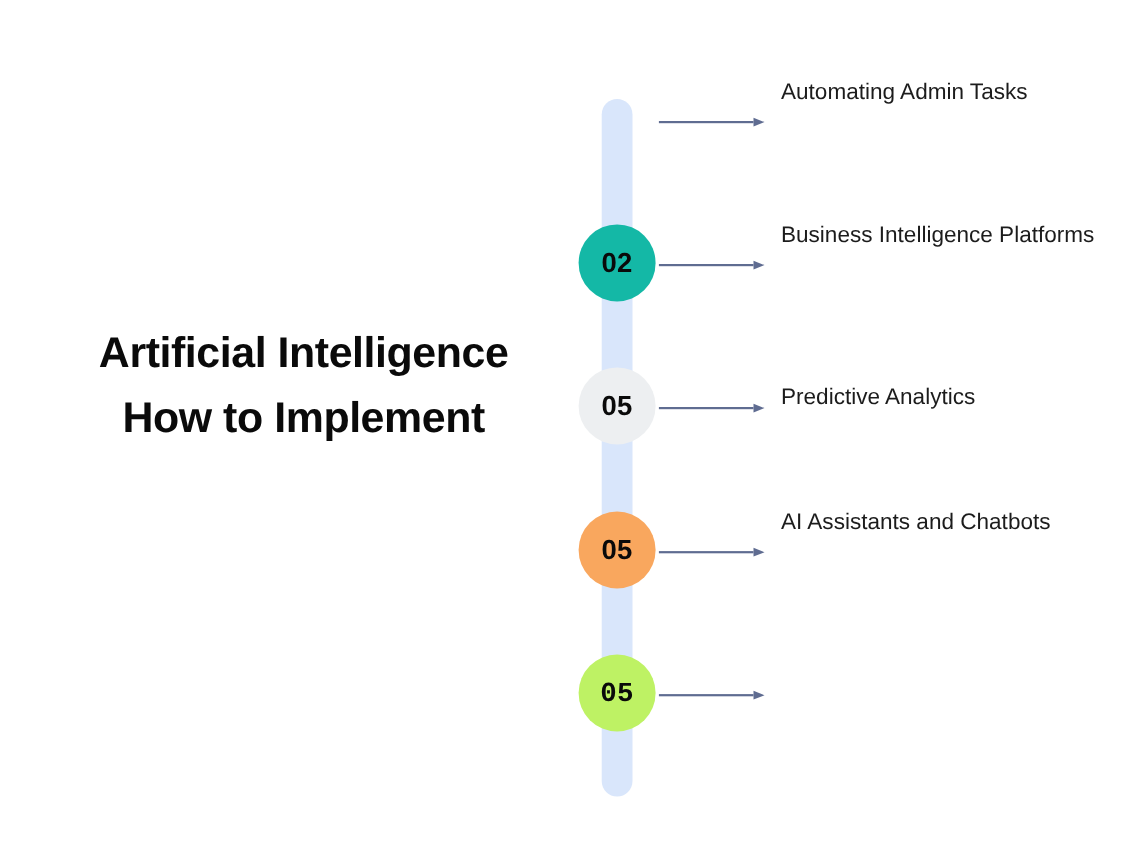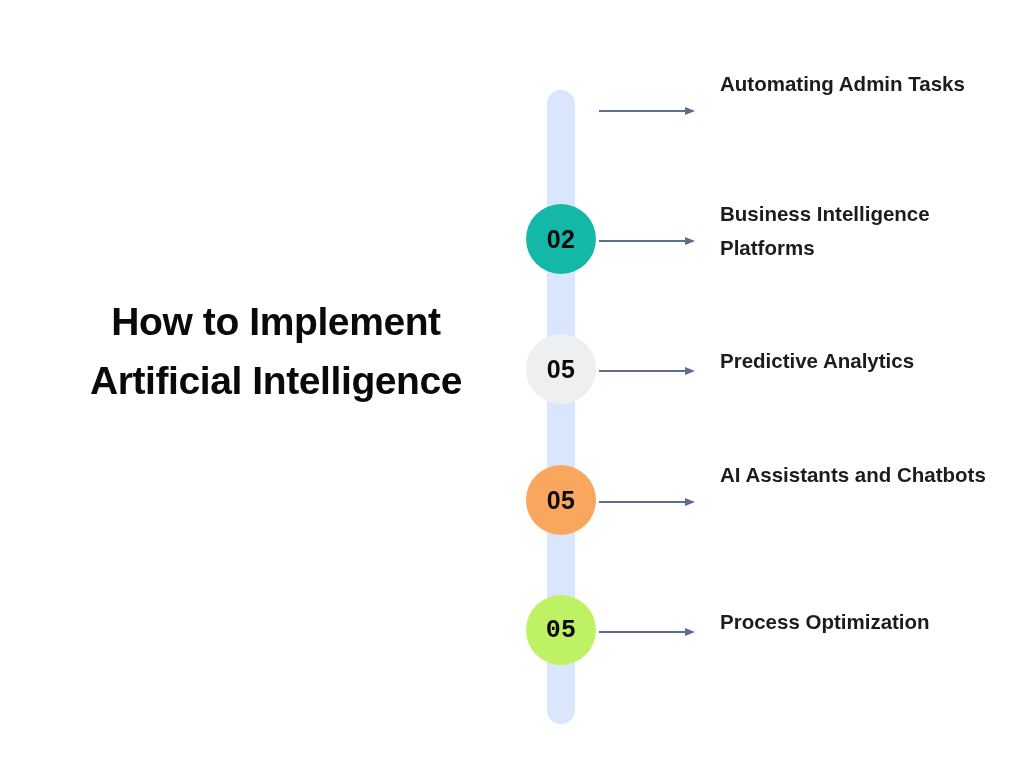--- a/index.html
+++ b/index.html
@@ -98,40 +98,40 @@
     right: 0;
     top: 0;
     width: 0;
     height: 0;
     border-top: 4.6px solid transparent;
     border-bottom: 4.6px solid transparent;
     border-left: 10px solid #5f6c91;
   }
   .step-label {
     position: absolute;
-    left: 215px;
+    left: 205px;
     top: 10px;
     width: 290px;
     font-size: 20.5px;
     line-height: 34px;
     color: #1c1c1c;
-    font-weight: bold;
+    font-weight: normal;
   }
   .step-label.two-line {
     top: -7px;
   }
 </style>
 </head>
 <body>
 
 <div class="canvas">
 
   <div class="title-block">
+    <span class="title-line">Artificial Intelligence</span>
     <span class="title-line">How to Implement</span>
-    <span class="title-line">Artificial Intelligence</span>
   </div>
 
   <div class="timeline">
     <div class="spine" style="background: rgb(217, 230, 251);"></div>
 
     <div class="step" style="top:14px;">
       <div class="connector">
         <span class="shaft" style="background: rgb(95, 108, 145);"></span>
         <span class="head" style="border-left-color: rgb(95, 108, 145);"></span>
       </div>
@@ -164,17 +164,16 @@
       </div>
       <div class="step-label two-line">AI Assistants and Chatbots</div>
     </div>
 
     <div class="step" style="top:535px;">
       <div class="bullet" style="background: #bef264; color: rgb(10, 10, 10); font-family: Liberation Mono, monospace;">05</div>
       <div class="connector">
         <span class="shaft" style="background: rgb(95, 108, 145);"></span>
         <span class="head" style="border-left-color: rgb(95, 108, 145);"></span>
       </div>
-      <div class="step-label">Process Optimization</div>
     </div>
 
   </div>
 </div>
 
 </body></html>

